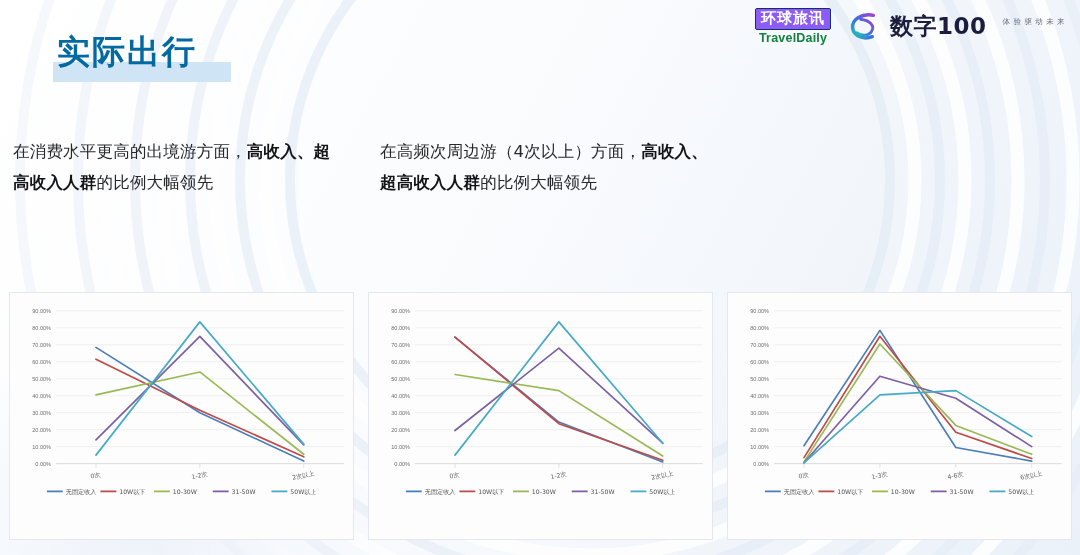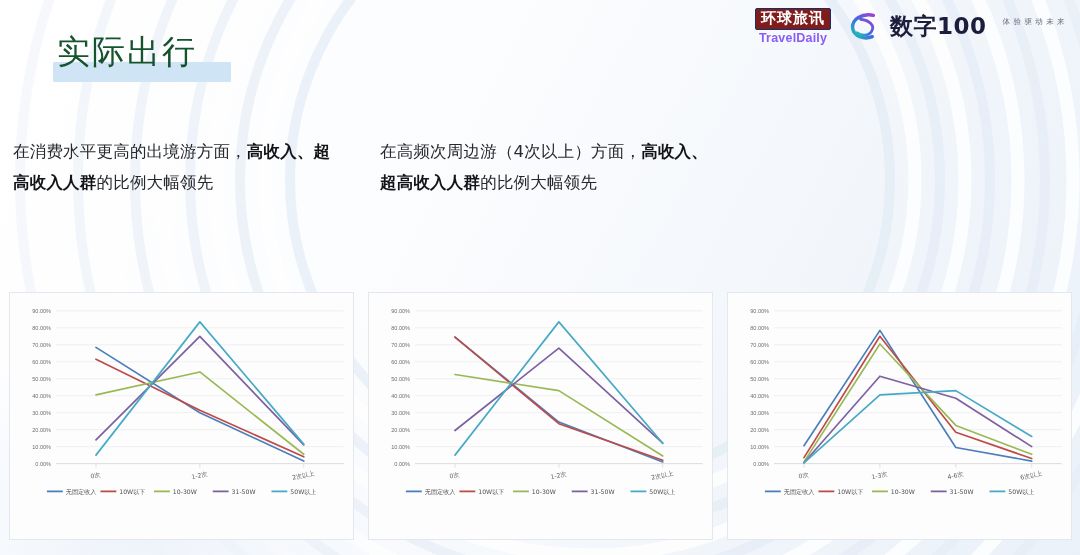--- a/index.html
+++ b/index.html
@@ -24,33 +24,33 @@
   
   .header { position:absolute; top:0; left:0; width:1080px; height:120px; z-index:3; }
   .title-block { position:absolute; left:57px; top:30px; }
   .title-hl {
     position:absolute; left:-4px; top:32px; width:178px; height:20px;
     background:#cfe4f4; border-radius:1px; z-index:0;
   }
   .title-text {
     position:relative; z-index:1;
     font-family:"DejaVu Sans","Liberation Sans",sans-serif;
-    font-size:33px; font-weight:normal; color:#14532d; letter-spacing:2px;
+    font-size:33px; font-weight:bold; color:#0369a1; letter-spacing:2px;
     white-space:nowrap;
   }
   .logos { position:absolute; right:12px; top:8px; display:flex; align-items:center; gap:16px; }
   .logo-td { display:flex; flex-direction:column; align-items:center; line-height:1; }
   .logo-td-cn {
-    background:#7f1d1d; color:#ffffff;
+    background:#8b5cf6; color:#ffffff;
     font-family:"DejaVu Sans","Liberation Sans",sans-serif;
     font-size:15px; font-weight:bold; letter-spacing:1px;
     padding:2px 5px 3px 5px; border:1.5px solid #13306b; border-radius:2px;
   }
   .logo-td-en {
-    color:#8b5cf6; font-size:12.5px; font-weight:bold; letter-spacing:0.2px;
+    color:#15803d; font-size:12.5px; font-weight:bold; letter-spacing:0.2px;
     margin-top:2px;
   }
   .logo-sz { display:flex; align-items:center; gap:7px; }
   .logo-sz-txt { display:flex; flex-direction:row; line-height:1; }
   .logo-sz-main {
     font-family:"DejaVu Sans","Liberation Sans",sans-serif;
     font-size:23px; font-weight:bold; color:#1c1c3c; letter-spacing:0.5px;
   }
   .logo-sz-sub {
     font-size:7.5px; color:#6a6a80; letter-spacing:3.4px; margin-top:3px;margin-left:16px;

